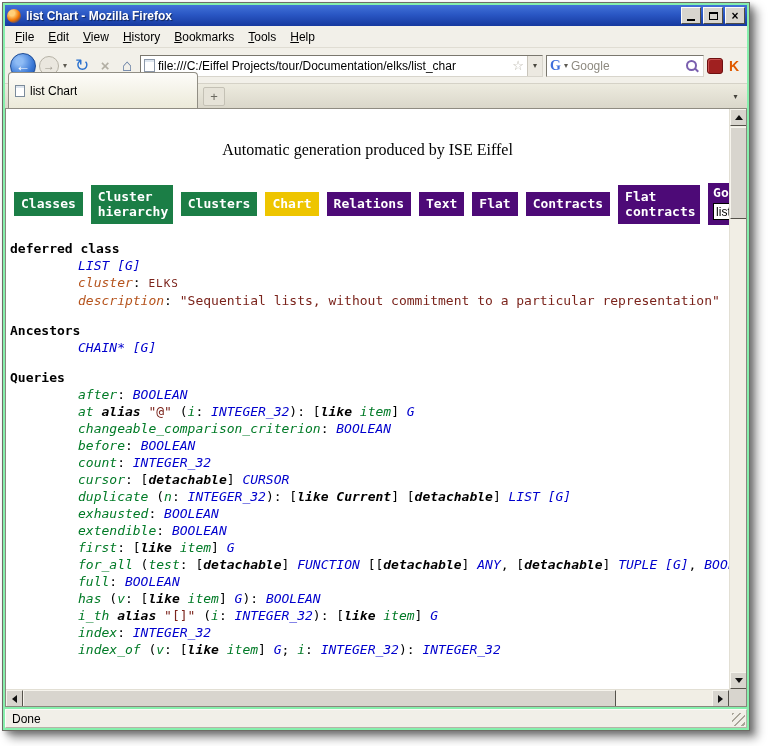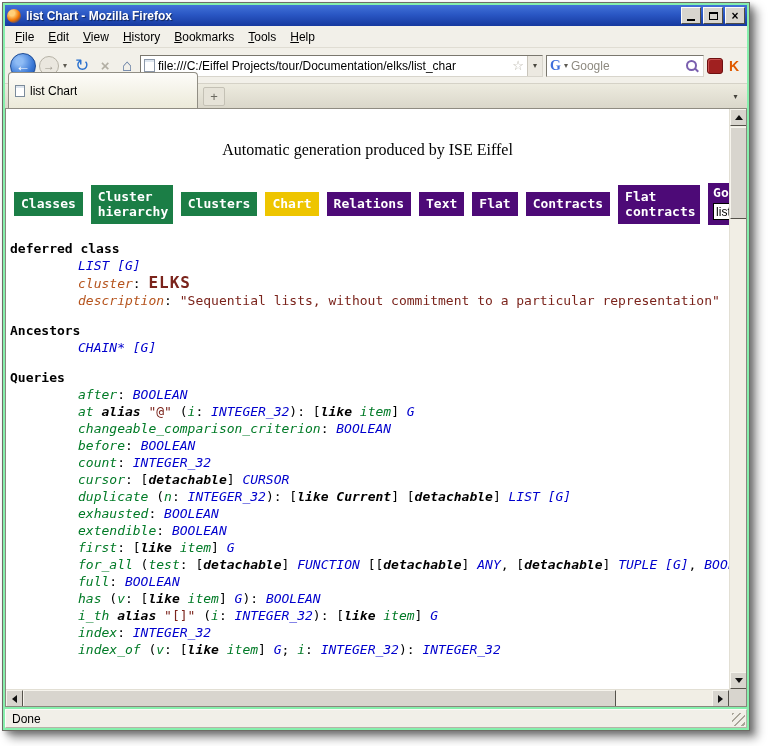--- a/index.html
+++ b/index.html
@@ -112,21 +112,21 @@
   .eiffel-doc{ margin-top:15px; padding-left:4px; white-space:nowrap; color:#000; }
   .code-h{ font-weight:bold; line-height:17px; }
   .code-h.sp{ margin-top:13px; }
   .code-l{ line-height:17px; padding-left:68px; }
   .tok-p{ color:#000; }
   .tok-f{ color:#007a26; font-style:italic; }
   .tok-t{ color:#0000cd; font-style:italic; }
   .tok-k{ color:#000; font-weight:bold; font-style:italic; }
   .tok-s{ color:#7b241c; }
   .tok-l{ color:#b5531c; font-style:italic; }
-  .tok-e{ color:#7b241c; font-weight:bold; font-size:16px; letter-spacing:1px; }
+  .tok-e{ color:#7b241c; font-weight:normal; font-size:11px; letter-spacing:1px; }
 
   
   .vscroll{ position:absolute; right:0; top:0; bottom:17px; width:17px; background:#f1eee5;
     border-left:1px solid #e2dfd4; }
   .hscroll{ position:absolute; left:0; right:17px; bottom:0; height:17px; background:#f1eee5;
     border-top:1px solid #e2dfd4; }
   .sb-btn{ position:absolute; width:17px; height:17px; background:#d8d5ce; display:flex;
     align-items:center; justify-content:center; border:1px solid;
     border-color:#f6f4ed #55524b #55524b #f6f4ed; }
   .sb-up{ top:0; left:0; } .sb-down{ bottom:0; left:0; }

